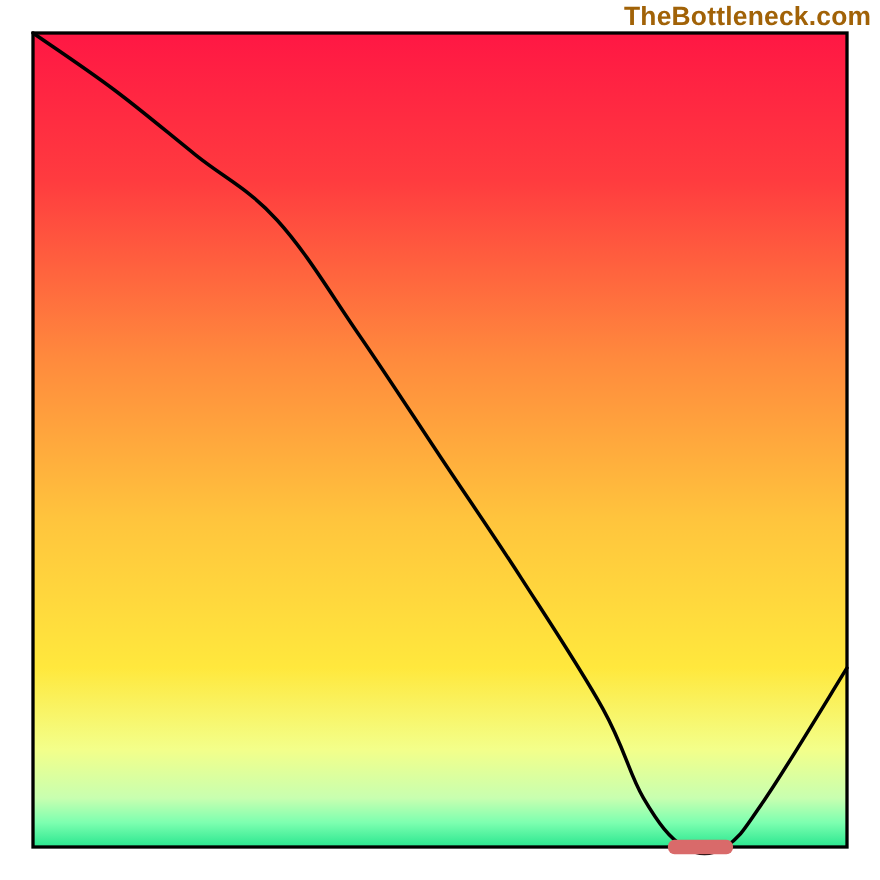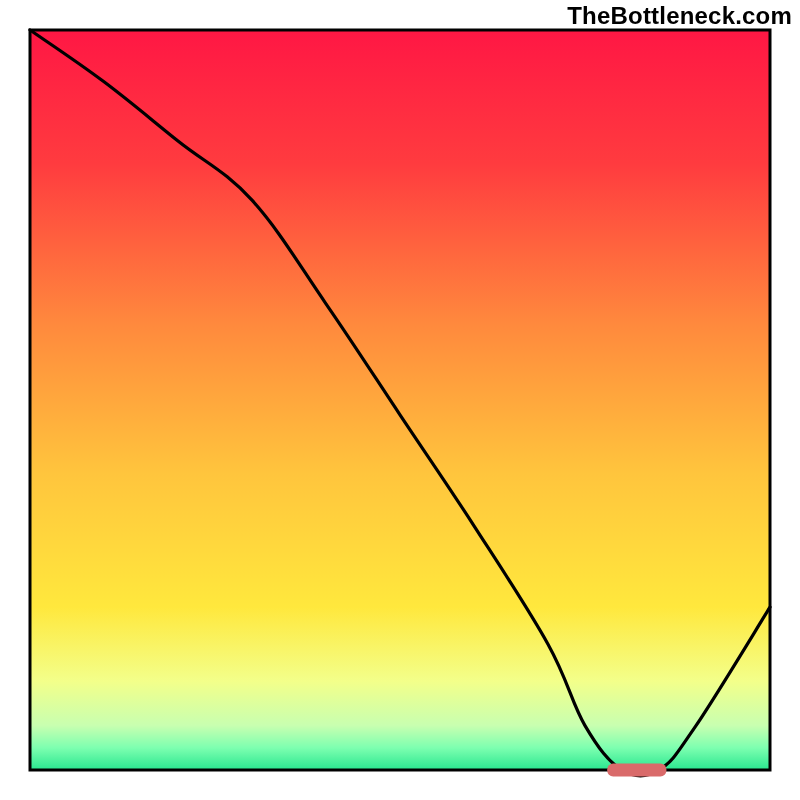--- a/index.html
+++ b/index.html
@@ -14,21 +14,21 @@
     position: relative;
     width: 800px;
     height: 800px;
   }
   .watermark {
     position: absolute;
     top: 2px;
     right: 8px;
     font-size: 24px;
     font-weight: bold;
-    color: #000000;
+    color: #a16207;
     letter-spacing: 0.2px;
     user-select: none;
   }
   svg {
     display: block;
   }
 </style>
 </head>
 <body>
 

